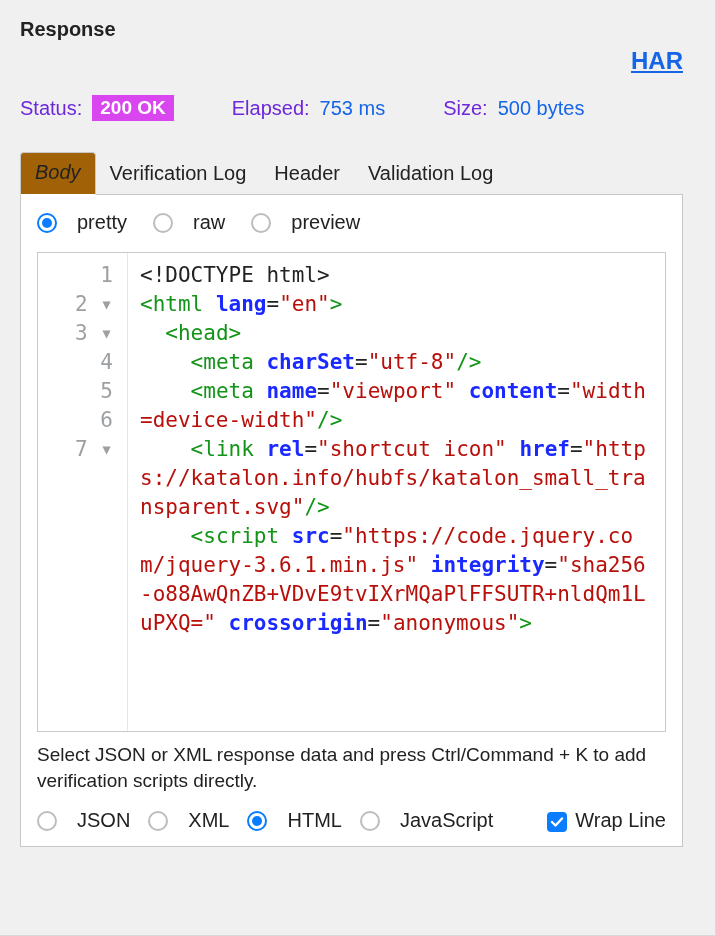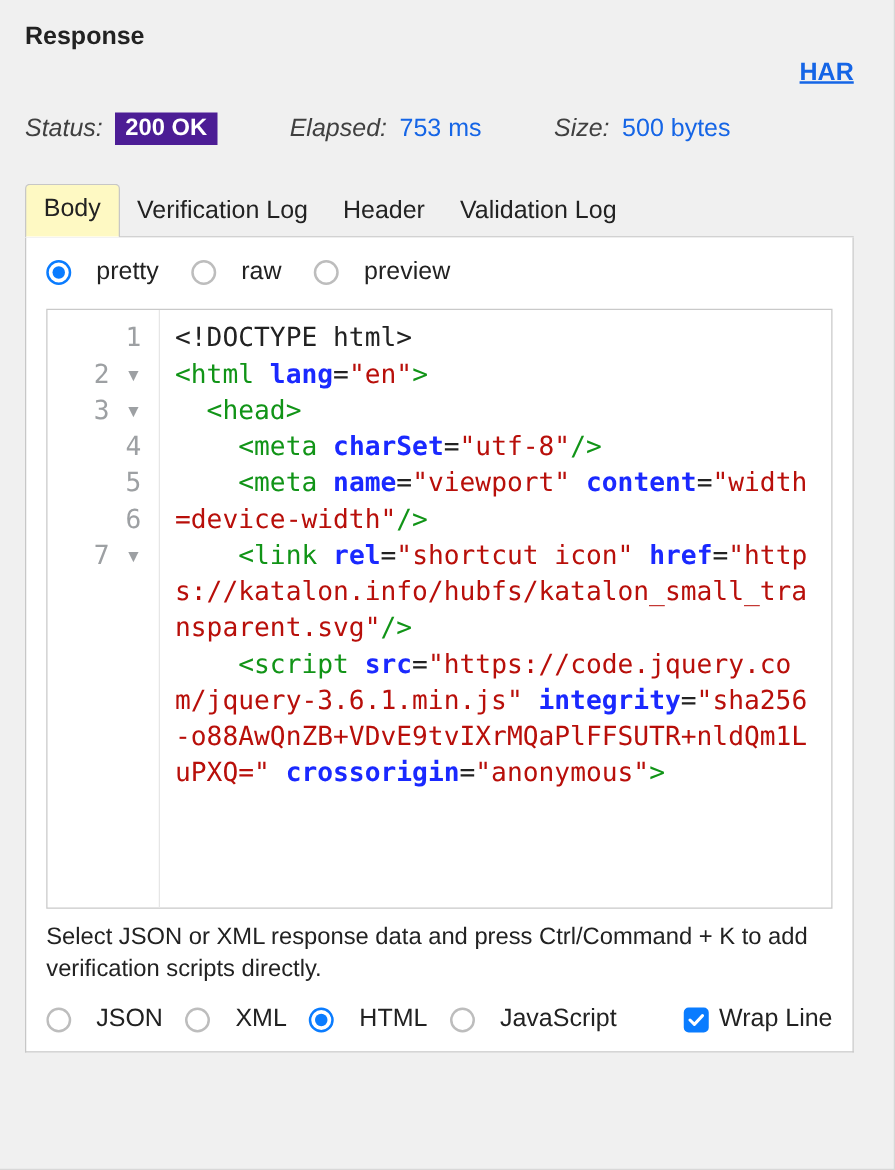--- a/index.html
+++ b/index.html
@@ -24,36 +24,36 @@
     margin-bottom: 6px;
   }
   .title {
     font-size: 20px;
     font-weight: 700;
     color: #222;
   }
   .har { text-align: right; margin-top: 2px; margin-bottom: 20px; }
   .har a {
     color: #1565e6;
-    font-size: 20px;
+    font-size: 24px;
     font-weight: 600;
     text-decoration: underline;
   }
   .status-row {
     display: flex;
     align-items: center;
     gap: 14px;
     font-size: 20px;
     color: #222;
     margin-bottom: 30px;
     flex-wrap: wrap;
   }
-  .status-row .lbl { color: #404040; font-style: italic; }
+  .status-row .lbl { color: #6d28d9; }
   .badge {
-    background: #4c1d95;
+    background: #d946ef;
     color: #fff;
     font-weight: 700;
     padding: 2px 8px;
     font-size: 19px;
   }
   .blue { color: #1565e6; }
   .seg { display: inline-flex; align-items: center; gap: 10px; }
   .sgap { width: 30px; }
   .tabbar {
     display: flex;
@@ -63,24 +63,25 @@
   }
   .tab {
     padding: 8px 14px 10px;
     font-size: 20px;
     color: #222;
     cursor: pointer;
     position: relative;
     top: 1px;
   }
   .tab.active {
-    background: #fef9c3;
+    background: #a16207;
     border: 1px solid #c7c7c7;
     border-bottom: 1px solid #fff;
     border-radius: 4px 4px 0 0;
+    font-style: italic;
   }
   .tabcontent {
     background: #fff;
     border: 1px solid #c7c7c7;
     border-top: none;
     padding: 16px 16px 14px;
   }
   .radio-row { display: flex; align-items: center; gap: 26px; font-size: 20px; color: #222; margin-bottom: 18px; }
   .radio {
     display: inline-flex; align-items: center; gap: 20px; cursor: pointer;
@@ -138,21 +139,21 @@
     display: flex;
     align-items: center;
     gap: 18px;
     margin-top: 16px;
     font-size: 20px;
     color: #222;
     overflow: hidden;
     white-space: nowrap;
   }
   .checkbox {
-    display: inline-flex; align-items: center; gap: 8px; cursor: pointer;
+    display: inline-flex; align-items: flex-end; gap: 8px; cursor: pointer;
   }
   .cbox {
     width: 20px; height: 20px; border-radius: 4px; border: 2px solid #bdbdbd;
     display: inline-flex; align-items: center; justify-content: center; background: #fff;
   }
   .checkbox.checked .cbox { background: #0a7cff; border-color: #0a7cff; }
   .checkbox.checked .cbox svg { display: block; }
   .cbox svg { display: none; }
 </style>
 </head>

